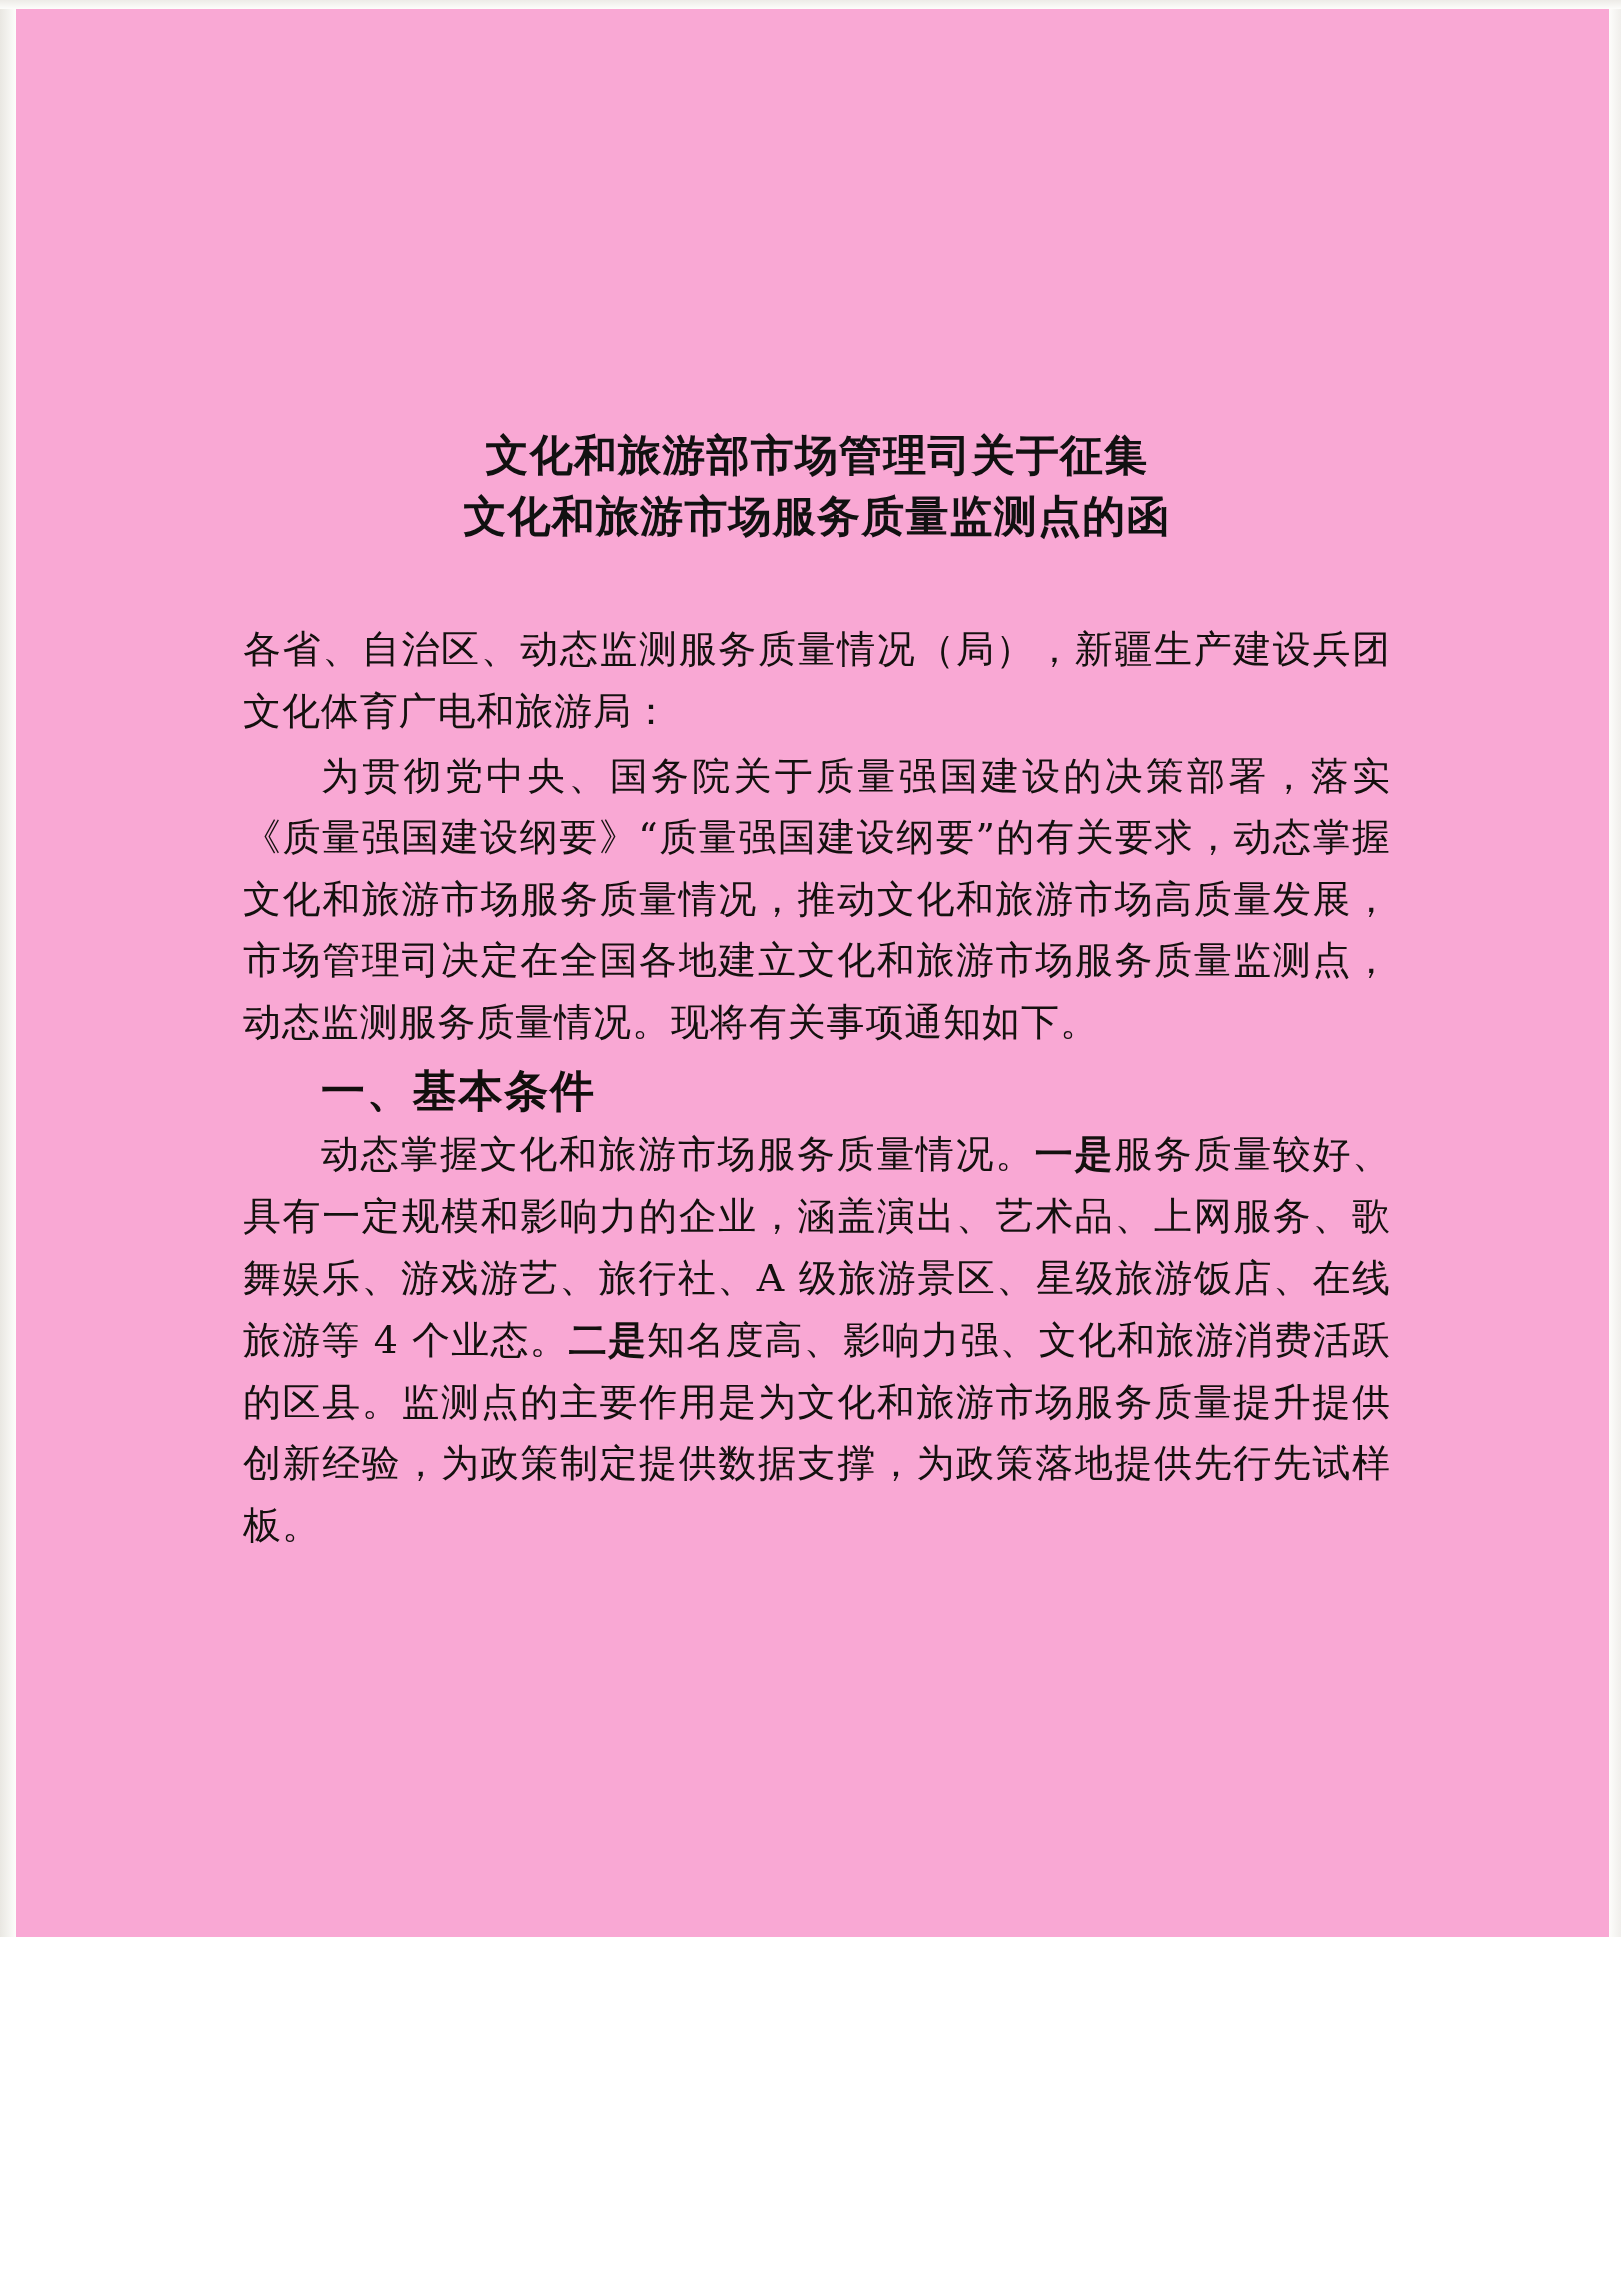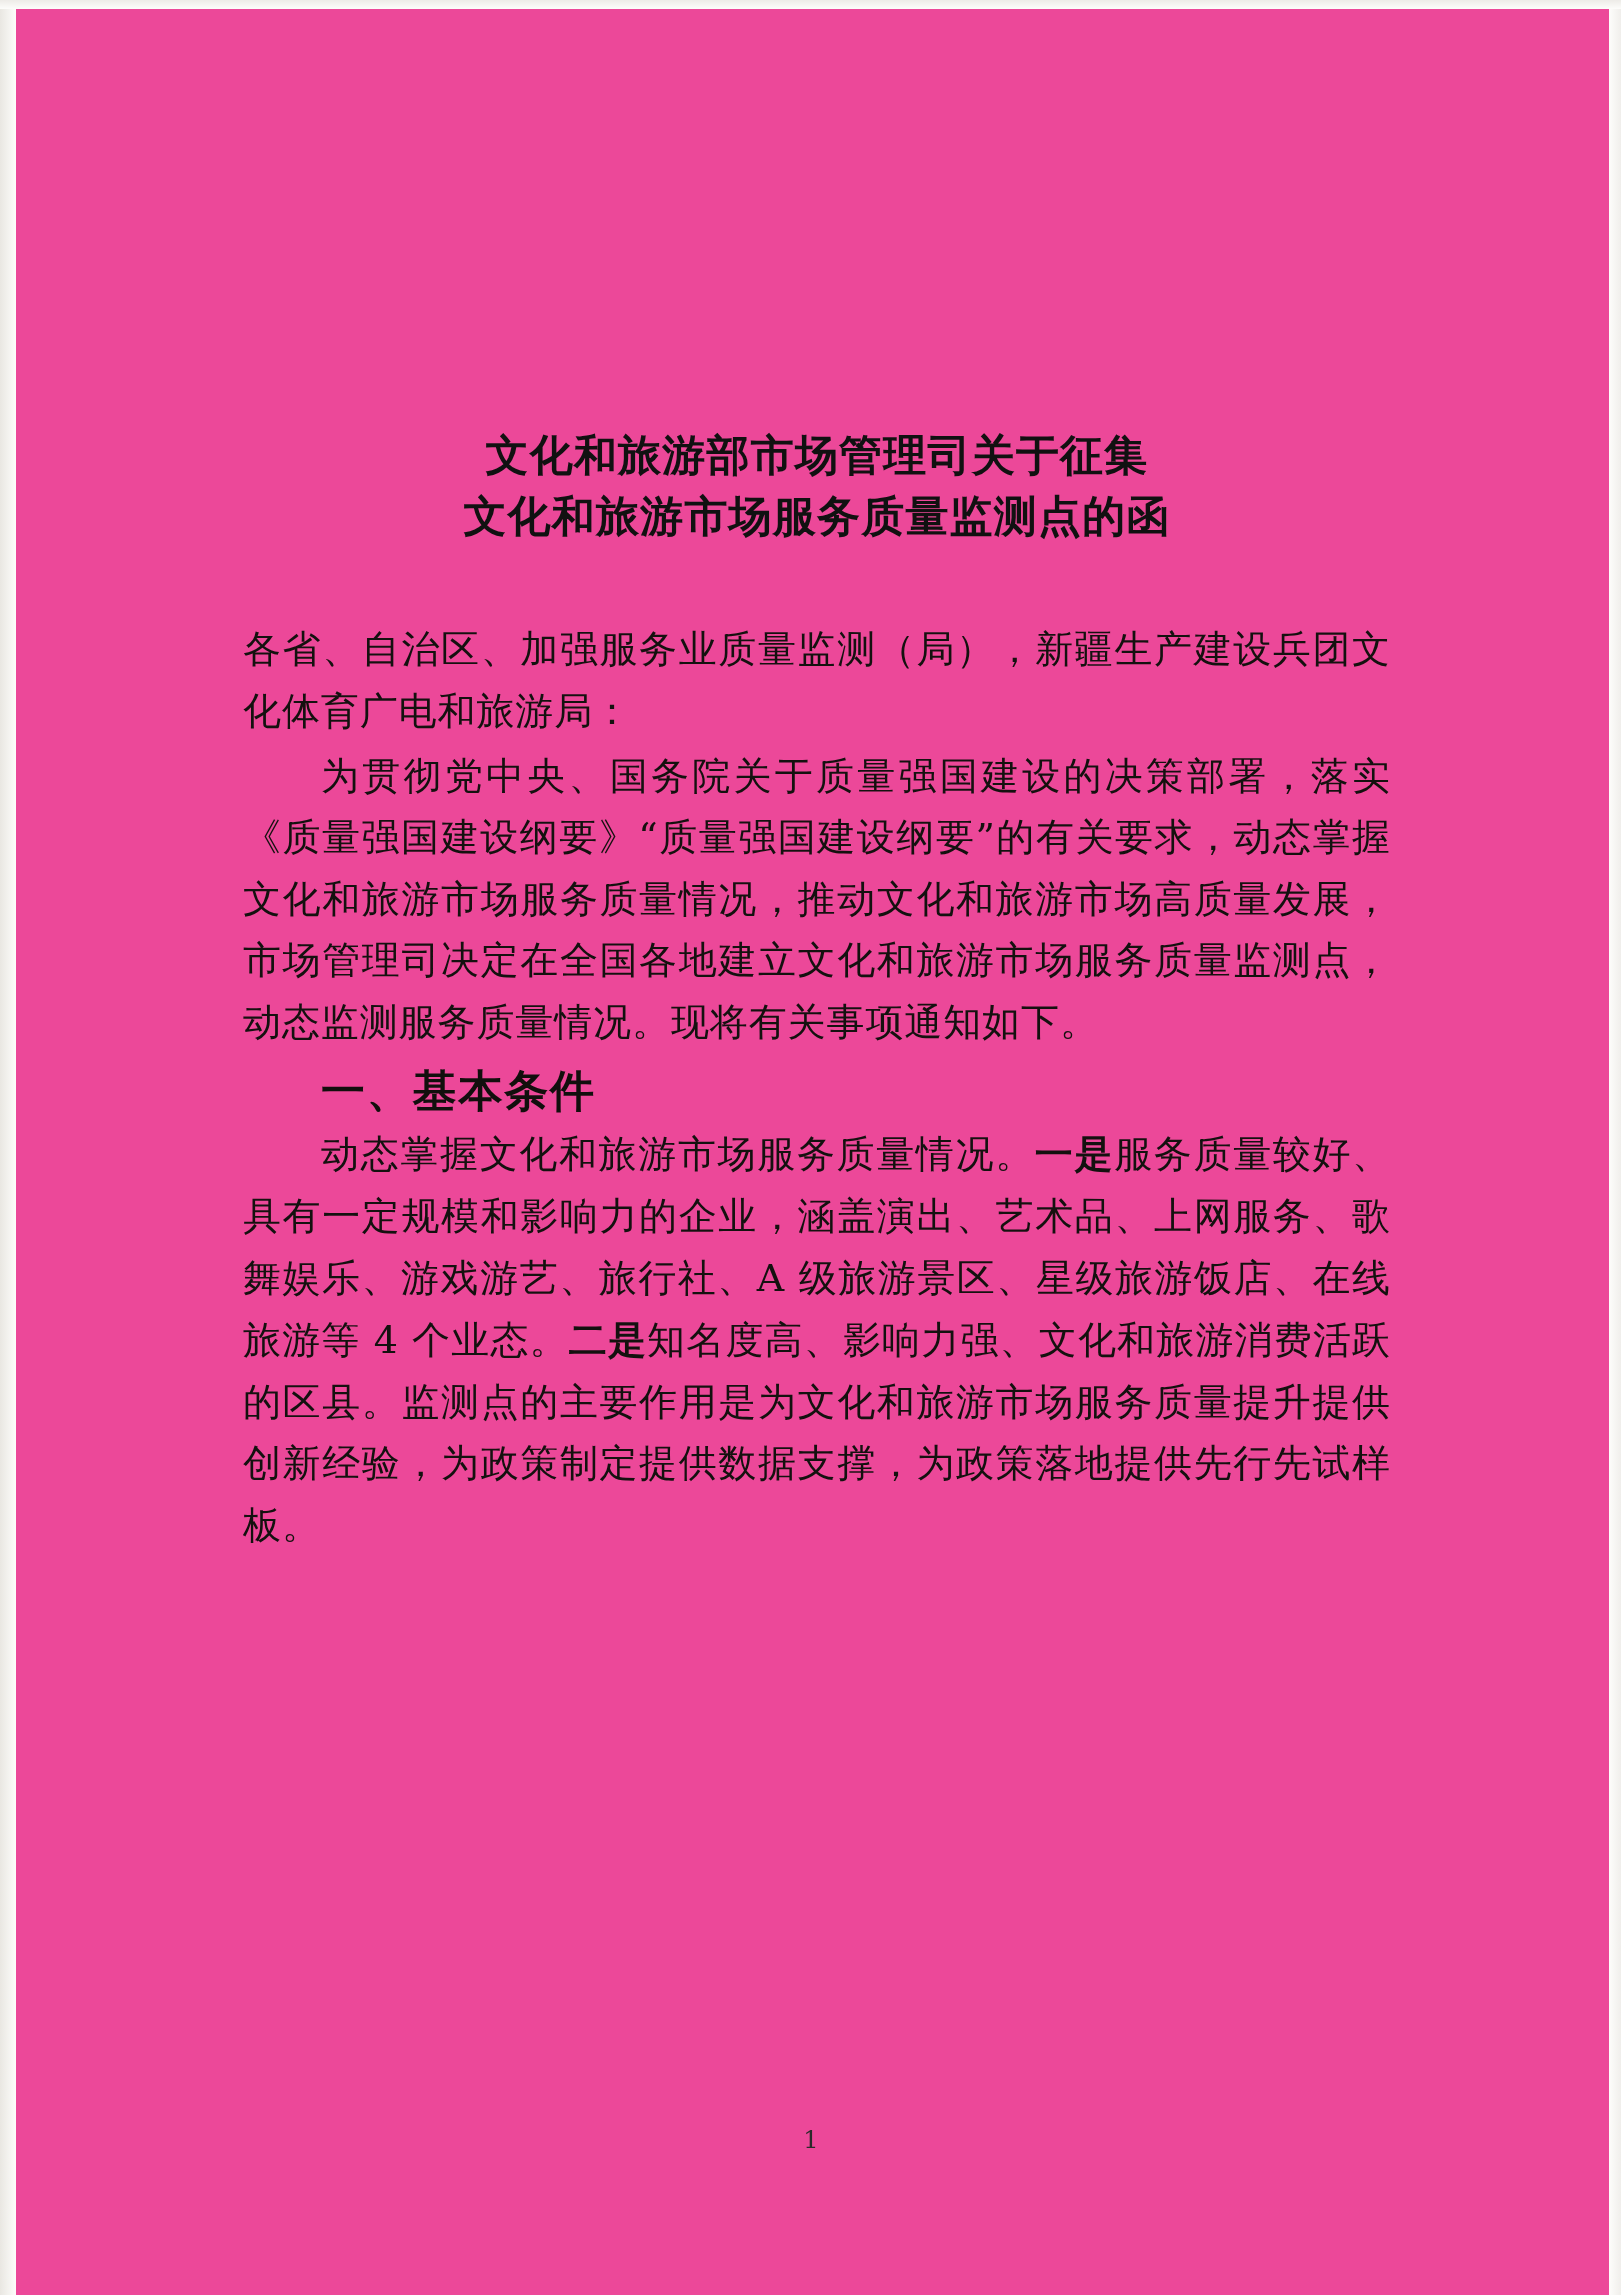--- a/index.html
+++ b/index.html
@@ -7,22 +7,22 @@
     padding: 0;
     background: #ffffff;
   }
   body {
     font-family: "DejaVu Serif", "Liberation Serif", serif;
     color: #1a1a1a;
   }
   .page {
     position: relative;
     width: 1622px;
-    height: 2295px;
-    background: #ec4899;
+    height: 1937px;
+    background: #f9a8d4;
     box-sizing: border-box;
     overflow: hidden;
   }
   
   .scan-edge-left {
     position: absolute;
     left: 0; top: 0;
     width: 16px; height: 100%;
     background: linear-gradient(to right, #e9e7e2, #fdfdfb);
   }
@@ -107,21 +107,21 @@
 
   <div class="content">
 
     <div class="doc-title">
       <span class="line">文化和旅游部市场管理司关于征集</span>
       <span class="line">文化和旅游市场服务质量监测点的函</span>
     </div>
 
     <div class="body-block">
 
-      <p class="para addressee">各省、自治区、加强服务业质量监测（局），新疆生产建设兵团文化体育广电和旅游局：</p>
+      <p class="para addressee">各省、自治区、动态监测服务质量情况（局），新疆生产建设兵团文化体育广电和旅游局：</p>
 
       <p class="para indent">为贯彻党中央、国务院关于质量强国建设的决策部署，落实《质量强国建设纲要》“质量强国建设纲要”的有关要求，动态掌握文化和旅游市场服务质量情况，推动文化和旅游市场高质量发展，市场管理司决定在全国各地建立文化和旅游市场服务质量监测点，动态监测服务质量情况。现将有关事项通知如下。</p>
 
       <h2 class="section-head">一、基本条件</h2>
 
       <p class="para indent"><span>动态掌握文化和旅游市场服务质量情况。</span><span class="em">一是</span><span>服务质量较好、具有一定规模和影响力的企业，涵盖演出、艺术品、上网服务、歌舞娱乐、游戏游艺、旅行社、A 级旅游景区、星级旅游饭店、在线旅游等 4 个业态。</span><span class="em">二是</span><span>知名度高、影响力强、文化和旅游消费活跃的区县。监测点的主要作用是为文化和旅游市场服务质量提升提供创新经验，为政策制定提供数据支撑，为政策落地提供先行先试样板。</span></p>
 
     </div>
   </div>
 

